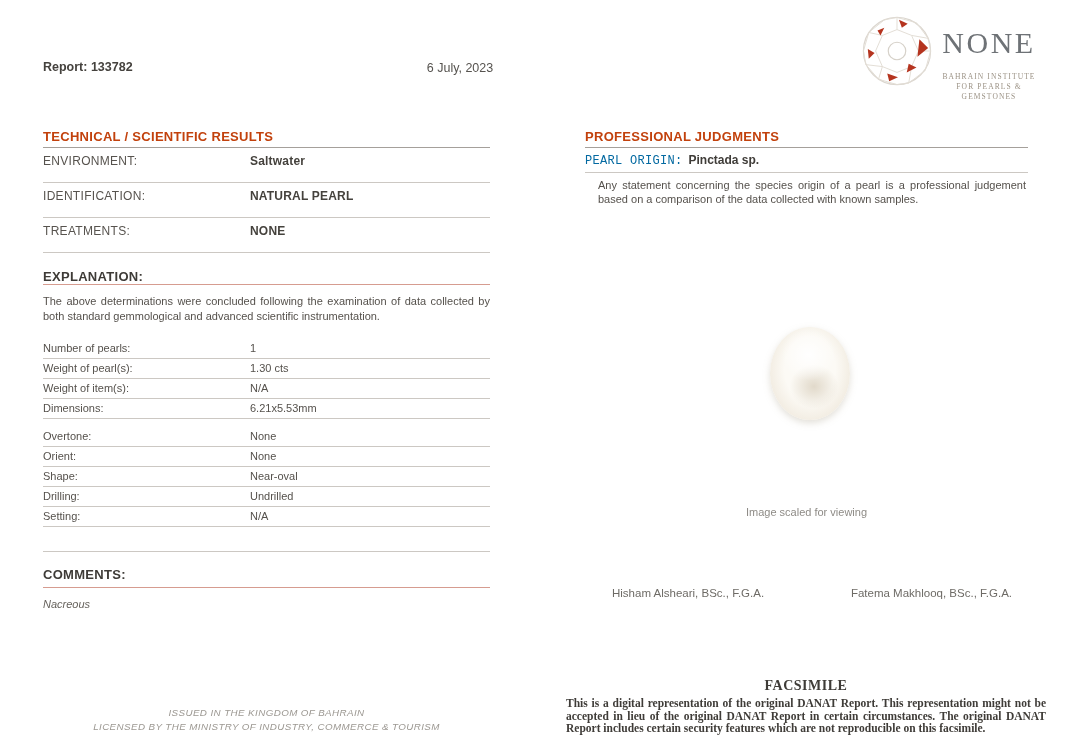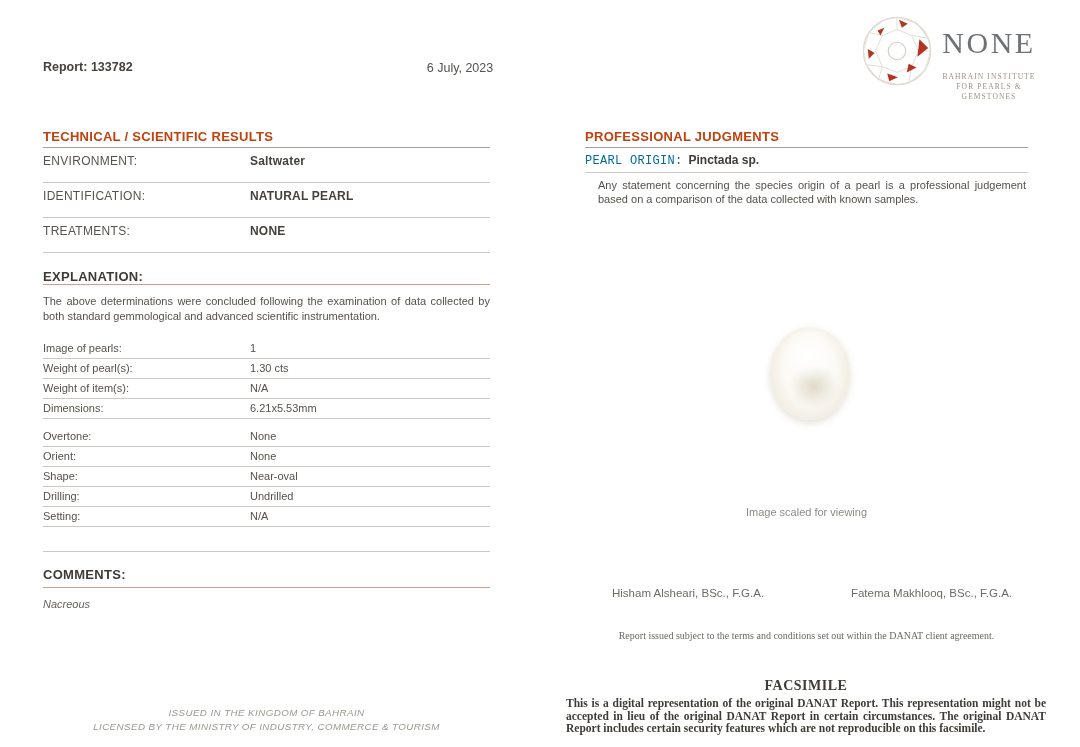--- a/index.html
+++ b/index.html
@@ -115,21 +115,21 @@
     <div class="res-row">
       <span class="lbl">TREATMENTS:</span>
       <span class="val">NONE</span>
     </div>
 
     <div class="exp-title">EXPLANATION:</div>
     <div class="exp-text">The above determinations were concluded following the examination of data collected by both standard gemmological and advanced scientific instrumentation.</div>
 
     <div class="detail-table-a">
       <div class="d-row">
-        <span class="lbl">Image of pearls:</span>
+        <span class="lbl">Number of pearls:</span>
         <span class="val">1</span>
       </div>
       <div class="d-row">
         <span class="lbl">Weight of pearl(s):</span>
         <span class="val">1.30 cts</span>
       </div>
       <div class="d-row">
         <span class="lbl">Weight of item(s):</span>
         <span class="val">N/A</span>
       </div>
@@ -183,20 +183,19 @@
   </div>
 
   <div class="pearl-photo"></div>
   <div class="img-caption">Image scaled for viewing</div>
 
   <div class="signatures">
     <span>Hisham Alsheari, BSc., F.G.A.</span>
     <span>Fatema Makhlooq, BSc., F.G.A.</span>
   </div>
 
-  <div class="terms-line">Report issued subject to the terms and conditions set out within the DANAT client agreement.</div>
 
   <div class="facsimile">
     <div class="fac-title">FACSIMILE</div>
     <div class="fac-text">This is a digital representation of the original DANAT Report. This representation might not be accepted in lieu of the original DANAT Report in certain circumstances. The original DANAT Report includes certain security features which are not reproducible on this facsimile.</div>
   </div>
 
 </div>
 
 </body></html>

